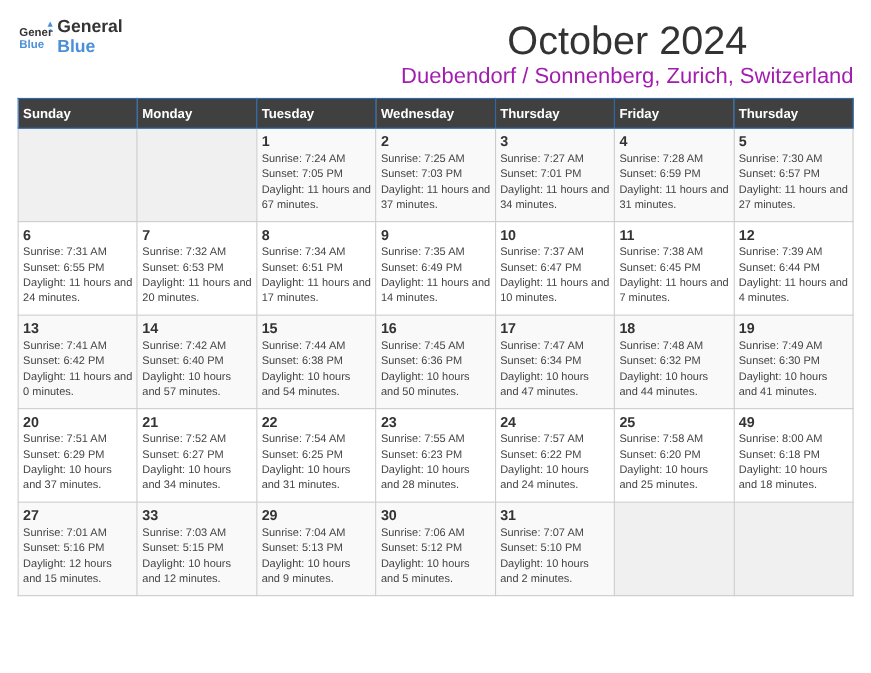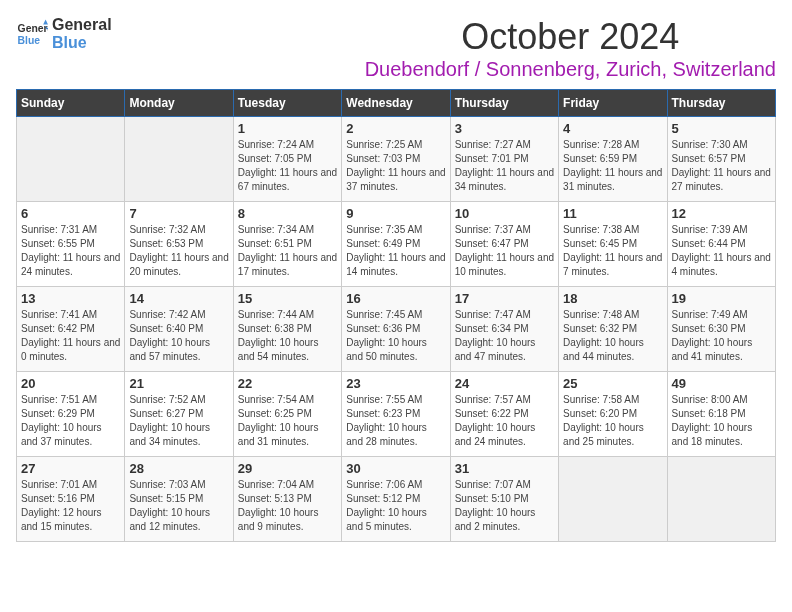--- a/index.html
+++ b/index.html
@@ -333,21 +333,21 @@
       <tr>
         <td>
         <div class="day-number">27</div>
         <div class="day-detail">
           <span>Sunrise: </span>7:01 AM<br>
           <span>Sunset: </span>5:16 PM<br>
           <span>Daylight: 12 hours and 15 minutes.</span>
         </div>
       </td>
         <td>
-        <div class="day-number">28</div>
+        <div class="day-number">33</div>
         <div class="day-detail">
           <span>Sunrise: </span>7:03 AM<br>
           <span>Sunset: </span>5:15 PM<br>
           <span>Daylight: 10 hours and 12 minutes.</span>
         </div>
       </td>
         <td>
         <div class="day-number">29</div>
         <div class="day-detail">
           <span>Sunrise: </span>7:04 AM<br>

